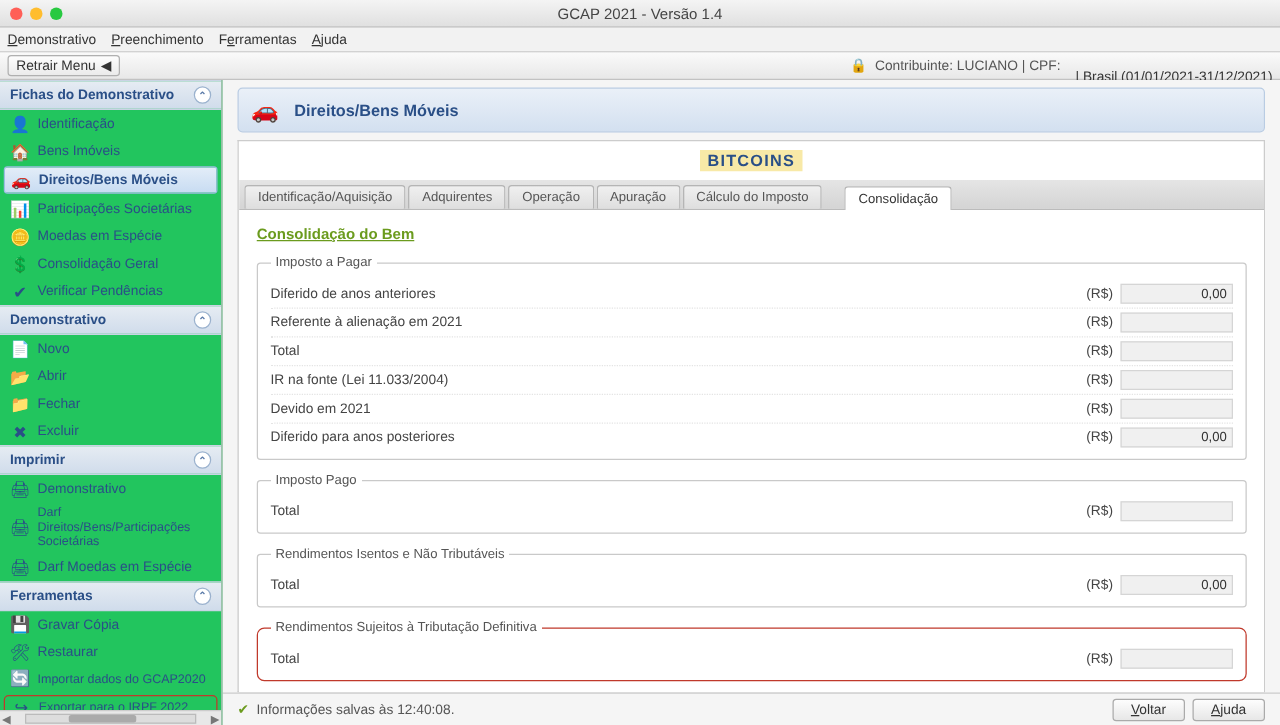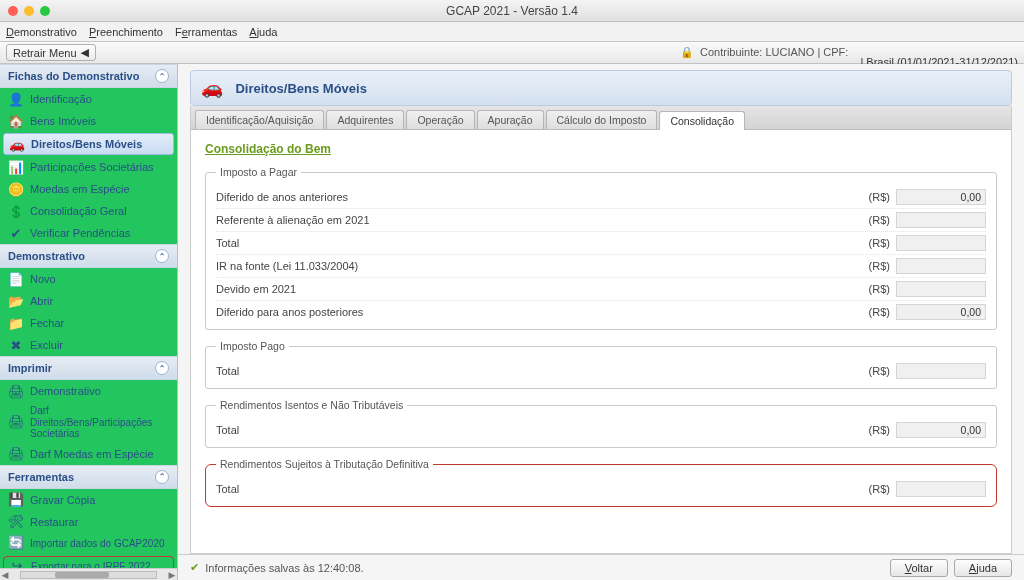--- a/index.html
+++ b/index.html
@@ -39,21 +39,21 @@
 .content { flex: 1; display: flex; flex-direction: column; background: #f5f5f5; }
 .page-h { margin: 6px 12px 0; background: linear-gradient(#eaf0f8,#d3e0f0); border: 1px solid #b9cce3; border-radius: 4px; padding: 6px 10px; display: flex; align-items: center; gap: 12px; }
 .page-h .car { font-size: 18px; }
 .page-h .t { color: #2a4f87; font-weight: bold; font-size: 13px; }
 .record-h { text-align: center; padding: 8px; color: #2a4f87; font-weight: bold; font-size: 13px; letter-spacing: 1px; background: #fff; margin: 6px 12px 0; border: 1px solid #ccc; border-bottom: none; }
 .record-h .hl { background:#f8e9a7; padding:1px 6px; }
 
 .tabs-wrap { margin: 0 12px; background:#fff; border:1px solid #ccc; border-top:none; flex:1; overflow:auto; padding-bottom:6px;}
 .tabs { display: flex; background: linear-gradient(#e5e5e5,#d4d4d4); border-bottom: 1px solid #bbb; padding: 4px 4px 0; gap: 2px; }
 .tab { background: linear-gradient(#f0f0f0,#dedede); border: 1px solid #b5b5b5; border-bottom: none; padding: 3px 10px; border-radius: 3px 3px 0 0; color: #555; font-size: 10.5px; cursor: default; }
-.tab.active { background: #fff; color: #333; position: relative; top: 1px; }
+.tab.active { background: #fff; color: #333; position: relative; top: 1px; margin-left: 16px; }
 
 .tab-body { padding: 8px 14px; }
 .sec-title { color: #6b9b1e; font-weight: bold; font-size: 12px; margin: 4px 0 10px; text-decoration: underline; }
 
 fieldset { border: 1px solid #c9c9c9; border-radius: 3px; margin-bottom: 10px; padding: 8px 10px 6px; }
 fieldset.hl { border: 1.5px solid #c0392b; border-radius: 6px; }
 legend { color: #555; font-size: 10.5px; padding: 0 4px; }
 .row { display: flex; align-items: center; padding: 3px 0; border-bottom: 1px dotted #e4e4e4; }
 .row:last-child { border-bottom: none; }
 .row .lbl { flex: 1; color: #444; }
@@ -198,20 +198,23 @@
           <div class="thumb"></div>
         </div>
         <span class="ar">▶</span>
     </div>
   </div>
 
   <div class="content">
     <div class="page-h">
       <span class="car">🚗</span>
       <span class="t">Direitos/Bens Móveis</span>
+    </div>
+    <div class="record-h">
+      <span class="hl">BITCOINS</span>
     </div>
     <div class="tabs-wrap">
       <div class="tabs" id="tabs">
           <div class="tab">Identificação/Aquisição</div>
           <div class="tab">Adquirentes</div>
           <div class="tab">Operação</div>
           <div class="tab">Apuração</div>
           <div class="tab">Cálculo do Imposto</div>
           <div class="tab active">Consolidação</div>
         </div>

